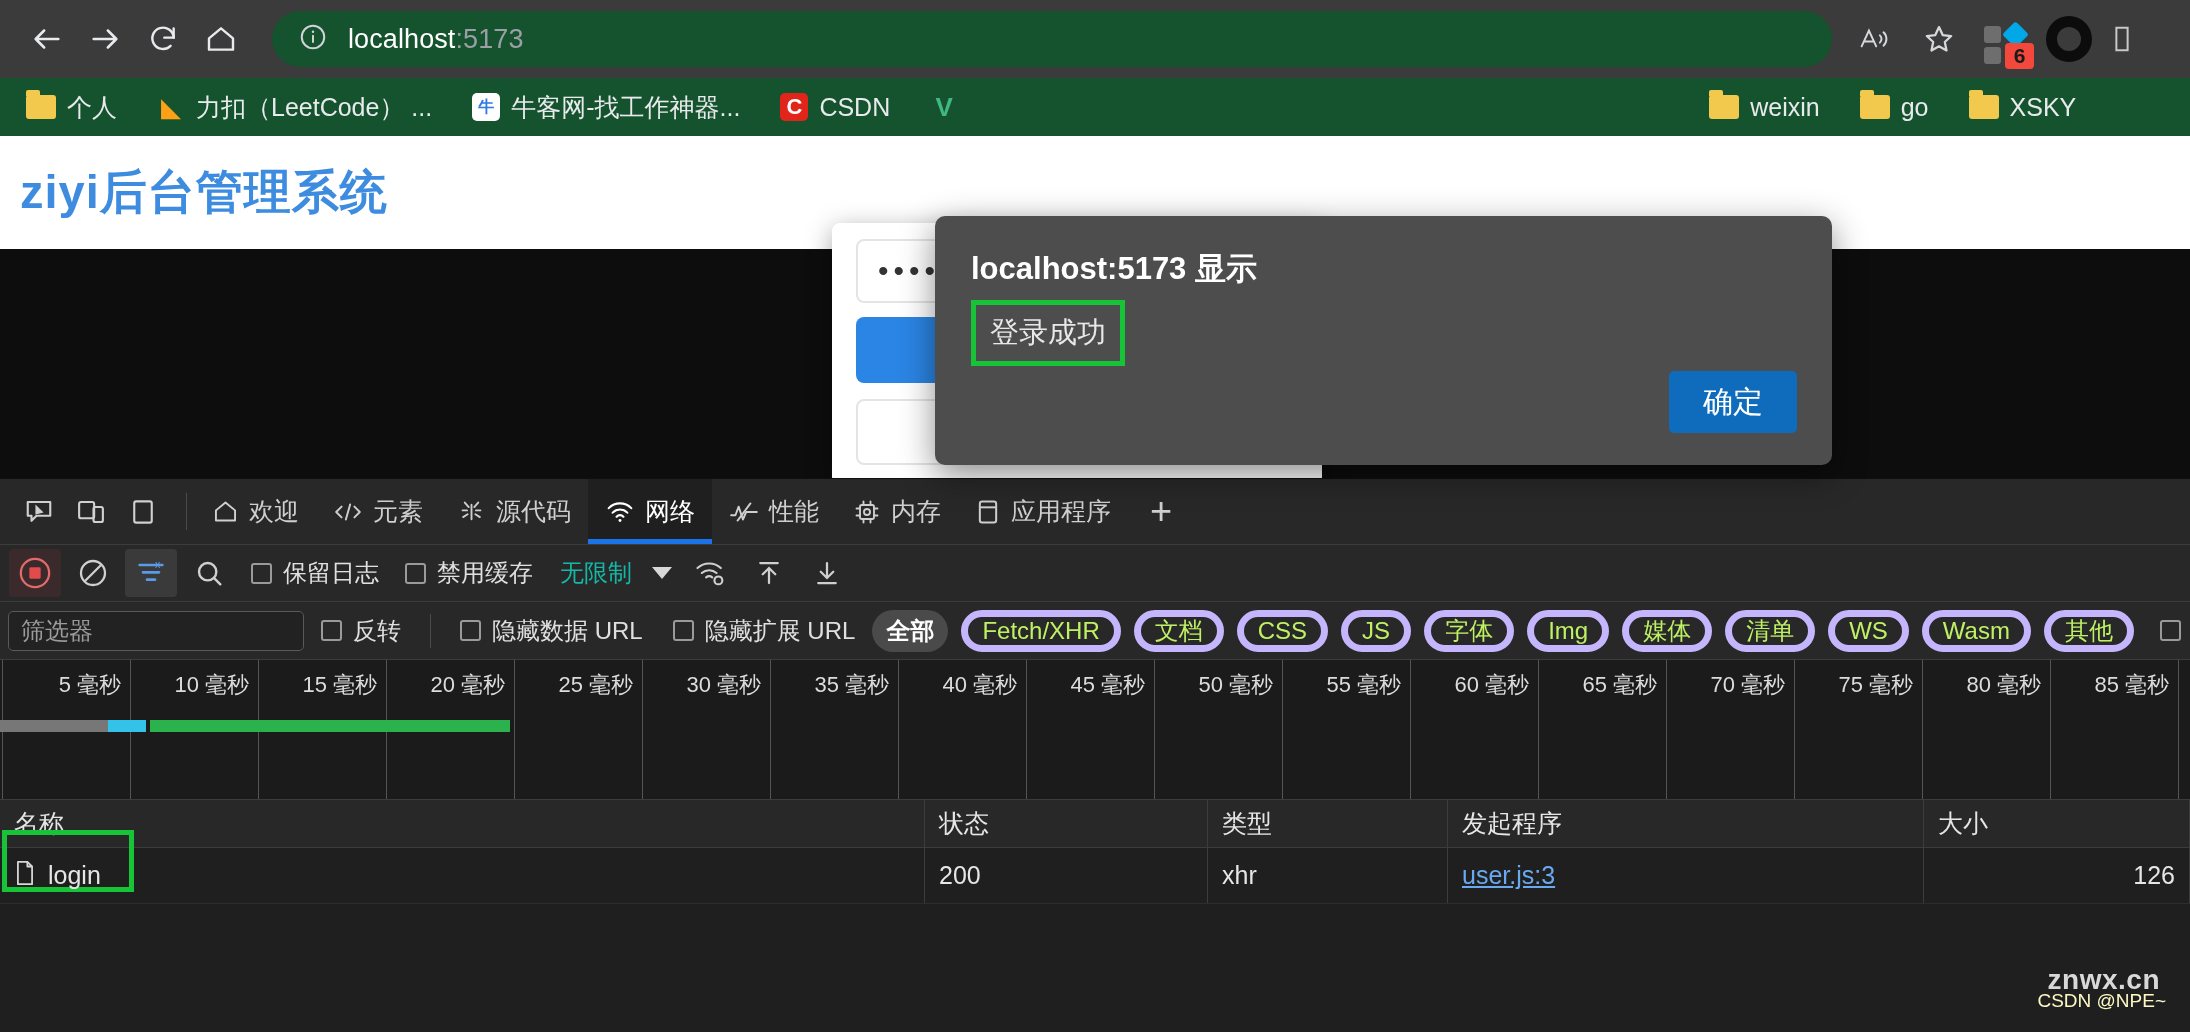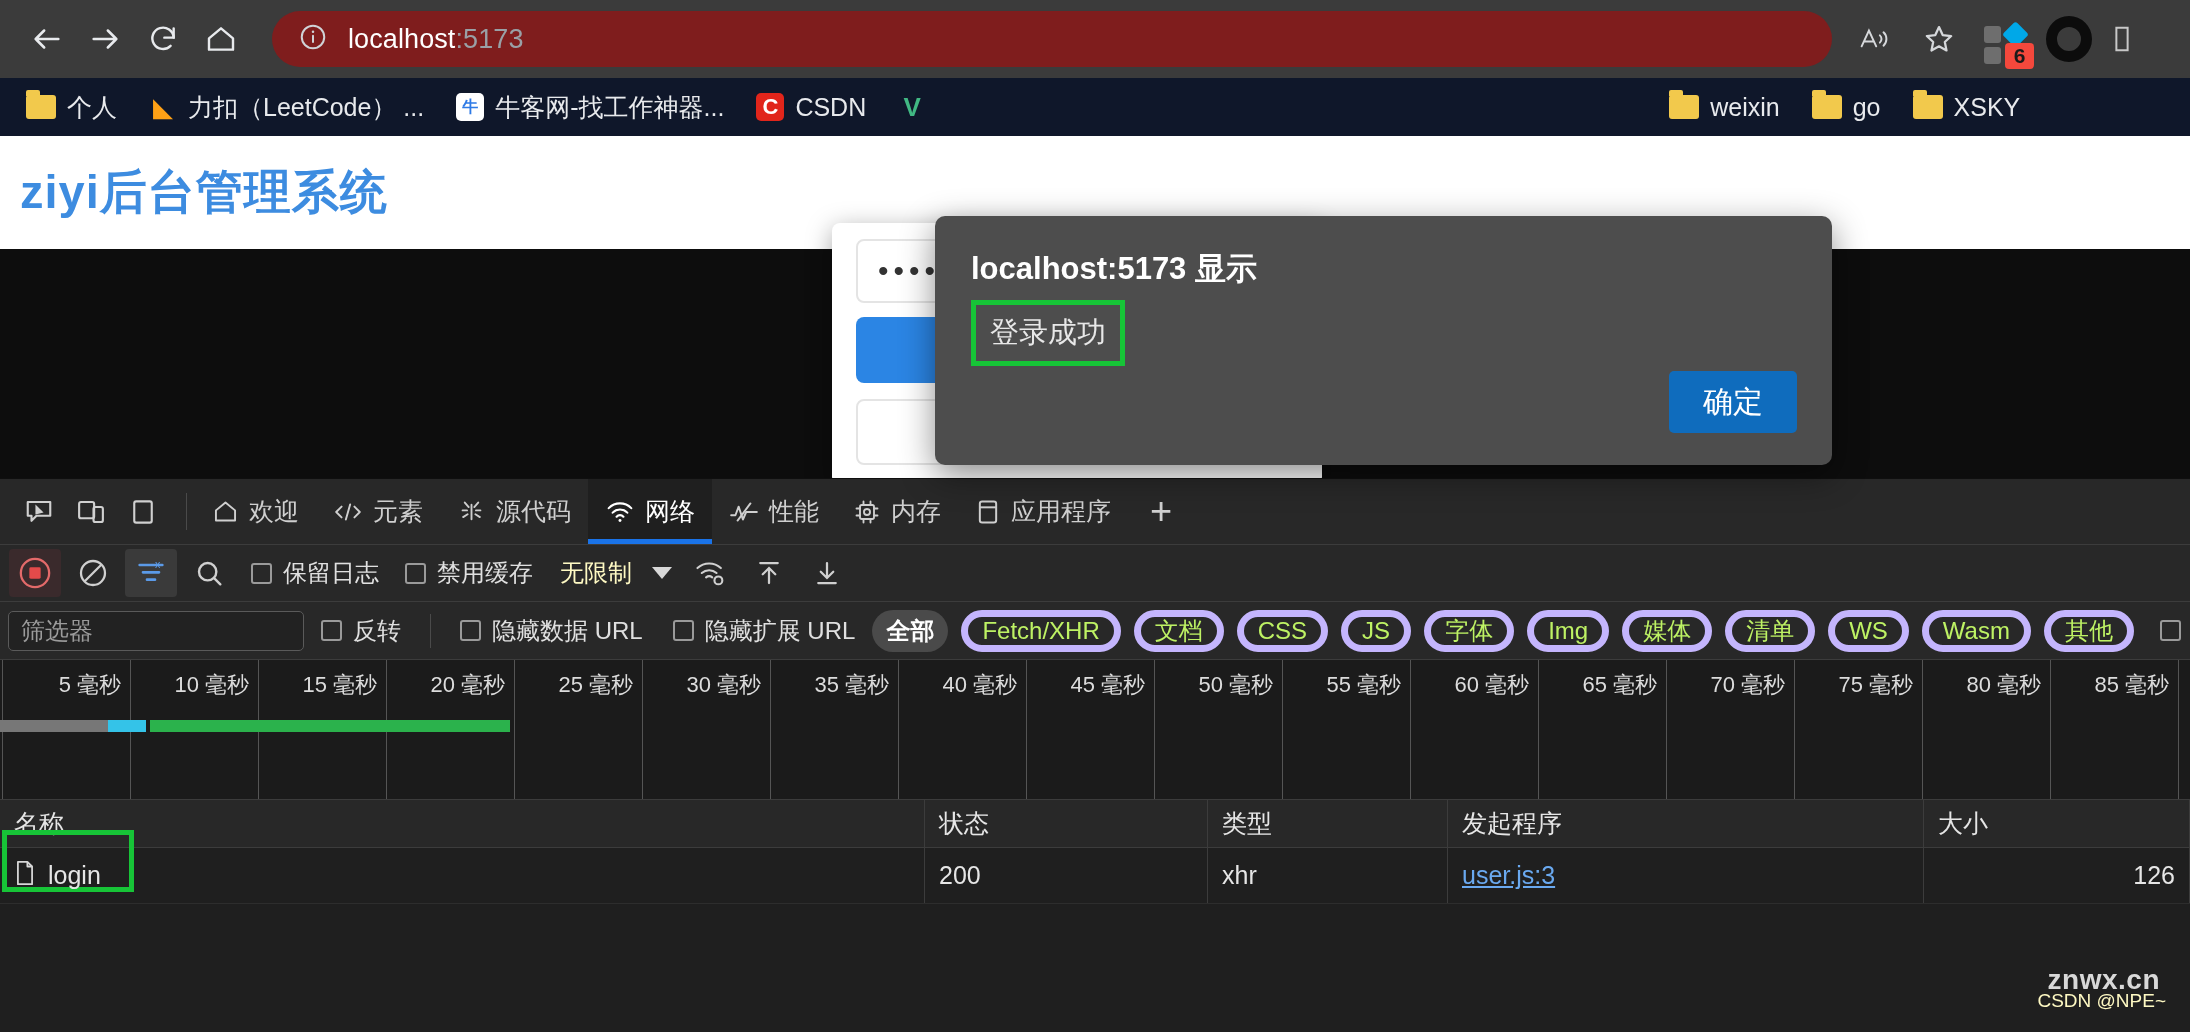--- a/index.html
+++ b/index.html
@@ -18,21 +18,21 @@
     padding: 0 18px; background: #3b3b3b;
   }
   .nav-btn {
     width: 58px; height: 58px; display: flex; align-items: center;
     justify-content: center; border-radius: 50%; flex: 0 0 auto;
   }
   .nav-btn svg { display: block; }
 
   .omnibox {
     flex: 1 1 auto; height: 56px; margin: 0 14px 0 22px;
-    background: #7f1d1d; border-radius: 28px;
+    background: #14532d; border-radius: 28px;
     display: flex; align-items: center; padding: 0 26px;
     max-width: 1560px;
   }
   .omnibox .info-icon { margin-right: 20px; flex: 0 0 auto; }
   .omnibox .url {
     font-size: 27px; color: #ffffff; letter-spacing: .1px;
     white-space: nowrap;
   }
   .omnibox .url .port { color: #9aa0a6; }
 
@@ -52,22 +52,22 @@
     background: #f4483c; color: #1a1a1a; font-size: 21px; font-weight: bold;
     display: flex; align-items: center; justify-content: center; border-radius: 4px;
   }
   .profile-circle {
     width: 46px; height: 46px; border-radius: 50%;
     border: 11px solid #0c0c0c; background: #3b3b3b;
   }
   .win-ctrl { width: 36px; height: 58px; display:flex; align-items:center; justify-content:center;}
 
   .bookmarks-bar {
-    height: 58px; background: #0f172a; display: flex; align-items: center;
-    padding: 0 12px; gap: 4px; overflow: hidden; white-space: nowrap;
+    height: 58px; background: #14532d; display: flex; align-items: center;
+    padding: 0 12px; gap: 12px; overflow: hidden; white-space: nowrap;
   }
   .bm {
     display: flex; align-items: center; gap: 11px; padding: 6px 14px;
     border-radius: 6px; flex: 0 0 auto;
   }
   .bm-label { color: #e8eaed; font-size: 25px; white-space: nowrap; }
   .folder-ico {
     width: 30px; height: 24px; background: #f2c94c; border-radius: 3px;
     position: relative; flex: 0 0 auto;
   }
@@ -182,21 +182,21 @@
   .tb-btn.filter-on { background: #3a3a3a; }
   .tb-check {
     display: flex; align-items: center; gap: 11px; color: #e0e0e0;
     font-size: 24px; margin: 0 13px; white-space: nowrap;
   }
   .cbox {
     width: 21px; height: 21px; border: 2px solid #9a9a9a; border-radius: 3px;
     background: transparent; flex: 0 0 auto;
   }
   .tb-select {
-    display: flex; align-items: center; gap: 20px; color: #fef9c3; font-size: 24px;
+    display: flex; align-items: center; gap: 20px; color: #14b8a6; font-size: 24px;
     padding: 0 10px; margin-left: 4px; white-space: nowrap;
   }
   .caret-dn { width:0;height:0;border-left:10px solid transparent;border-right:10px solid transparent;border-top:12px solid #d8d8d8; }
 
   .dt-filterbar {
     height: 58px; display: flex; align-items: center; gap: 4px;
     padding: 0 8px; border-bottom: 1px solid #3c3c3c; background: #282828;
     overflow: hidden; white-space: nowrap;
   }
   .filter-input {

